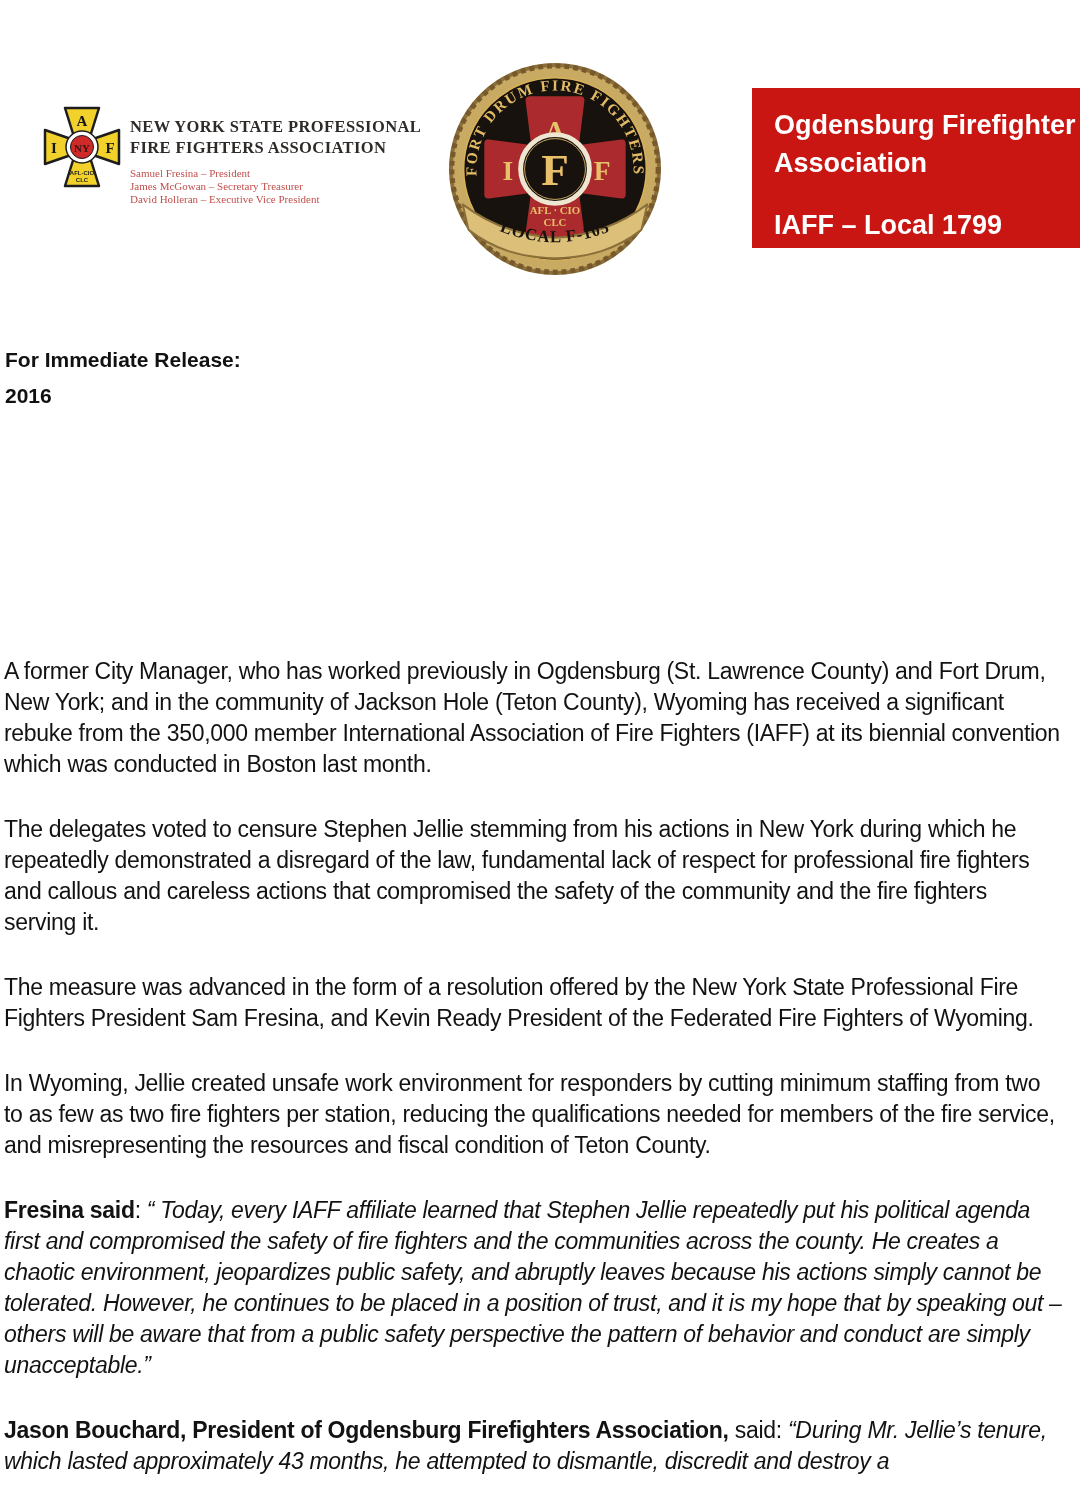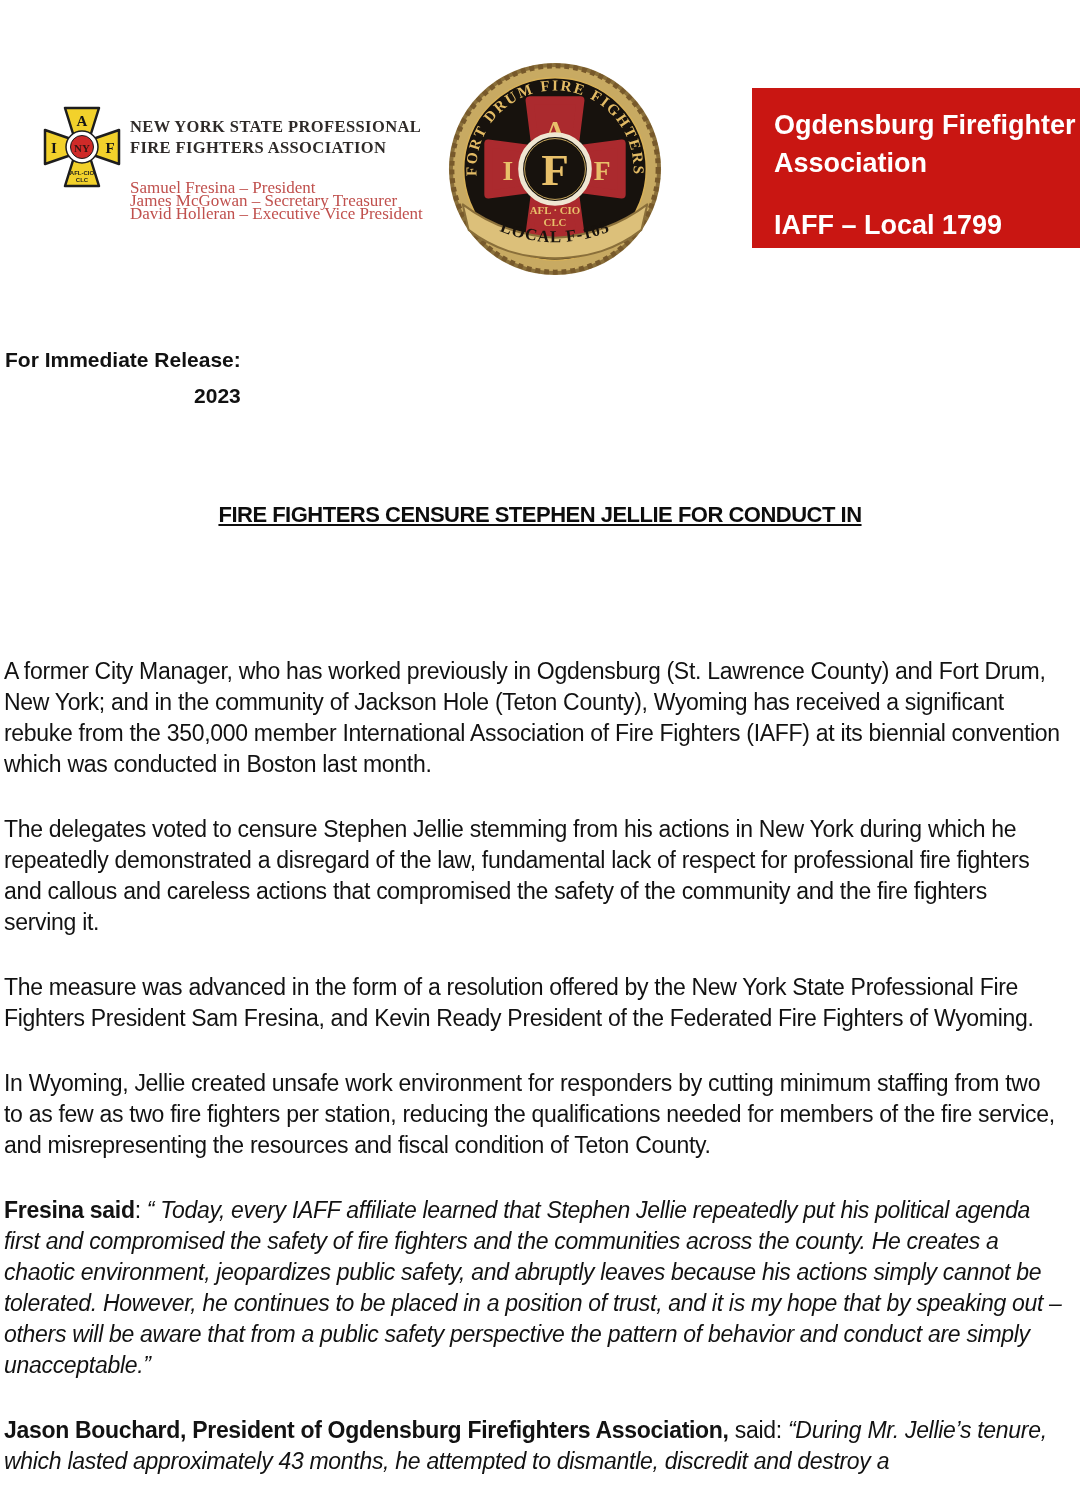--- a/index.html
+++ b/index.html
@@ -8,33 +8,33 @@
     overflow:hidden;font-family:"Liberation Sans",sans-serif;color:#161616;
   }
   
   .hdr{position:absolute;top:0;left:0;width:100%;height:300px;}
   .nys-emblem{position:absolute;left:40px;top:98px;width:84px;height:108px;}
   .nys-text{position:absolute;left:130px;top:116px;width:330px;}
   .nys-title{
     font-family:"Liberation Serif",serif;font-weight:bold;font-size:16.5px;
     line-height:21px;color:#2e2a28;letter-spacing:.4px;
   }
-  .nys-officers{margin-top:23px;font-family:"Liberation Serif",serif;
-    font-size:17px;line-height:13px;color:#c0504d;}
+  .nys-officers{margin-top:9px;font-family:"Liberation Serif",serif;
+    font-size:11px;line-height:13px;color:#c0504d;}
   .badge{position:absolute;left:447px;top:57px;width:216px;height:224px;}
   .ogd{
     position:absolute;left:752px;top:88px;width:345px;height:160px;
     color:#fff;font-weight:bold;font-size:27px;line-height:38px;
     padding:18px 0 0 22px;box-sizing:border-box;white-space:nowrap;
   }
   .ogd .l3{margin-top:24px;}
   
   .release{
     position:absolute;left:5px;top:342px;font-weight:bold;font-size:21px;
-    line-height:36px;color:#111;text-align:right;
+    line-height:36px;color:#111;
   }
   
   .headblock{position:absolute;left:0;top:498px;width:100%;text-align:center;}
   .headline{font-weight:bold;font-size:22px;line-height:33px;letter-spacing:-.5px;
     color:#0d0d0d;}
   .headline .u{text-decoration:underline;}
   .subhead{font-weight:bold;font-size:22px;line-height:31px;letter-spacing:-.4px;
     max-width:1046px;margin:1px auto 0;color:#0d0d0d;}
   
   .body{
@@ -118,26 +118,25 @@
 
     <div class="ogd" style="background:#c91612">
       <div>Ogdensburg Firefighter</div>
       <div>Association</div>
       <div class="l3">IAFF – Local 1799</div>
     </div>
   </div>
 
   <div class="release">
     <div>For Immediate Release:</div>
-    <div>2023</div>
+    <div>2016</div>
   </div>
 
   <div class="headblock">
     <div class="headline">
-      <div class="u">FIRE FIGHTERS CENSURE STEPHEN JELLIE FOR CONDUCT IN</div>
     </div>
   </div>
 
   <div class="body">
     <p>A former City Manager, who has worked previously in Ogdensburg (St. Lawrence County) and Fort Drum,  New York; and in the community of Jackson Hole (Teton County), Wyoming has received a significant rebuke from the 350,000 member International Association of Fire Fighters (IAFF) at its biennial convention which was conducted in Boston last month.</p>
     <p>The delegates voted to censure Stephen Jellie stemming from his actions in New York during which he repeatedly demonstrated a disregard of the law, fundamental lack of respect for professional fire fighters and callous and careless actions that compromised the safety of the community and the fire fighters serving it.</p>
     <p>The measure was advanced in the form of a resolution offered by the New York State Professional Fire Fighters President Sam Fresina, and Kevin Ready President of the Federated Fire Fighters of Wyoming.</p>
     <p>In Wyoming, Jellie created unsafe work environment for responders by cutting minimum  staffing from two to as few as two fire fighters per station, reducing the qualifications needed for members of the fire service, and misrepresenting the resources and fiscal condition of Teton County.</p>
     <p><span class="b">Fresina said</span><span>: </span><em>“ Today, every IAFF affiliate learned that Stephen Jellie repeatedly put his political agenda first and compromised the safety of fire fighters and the communities across the county. He creates a chaotic environment, jeopardizes public safety, and abruptly leaves because his actions simply cannot be tolerated. However, he continues to be placed in a position of trust, and it is my hope that by speaking out –others will be aware that from a public safety perspective the pattern of behavior and conduct are simply unacceptable.”</em></p>
     <p><span class="b">Jason Bouchard, President of Ogdensburg Firefighters Association,</span><span> said: </span><em>“During Mr. Jellie’s tenure, which lasted approximately 43 months, he attempted to dismantle, discredit and destroy a</em></p>

